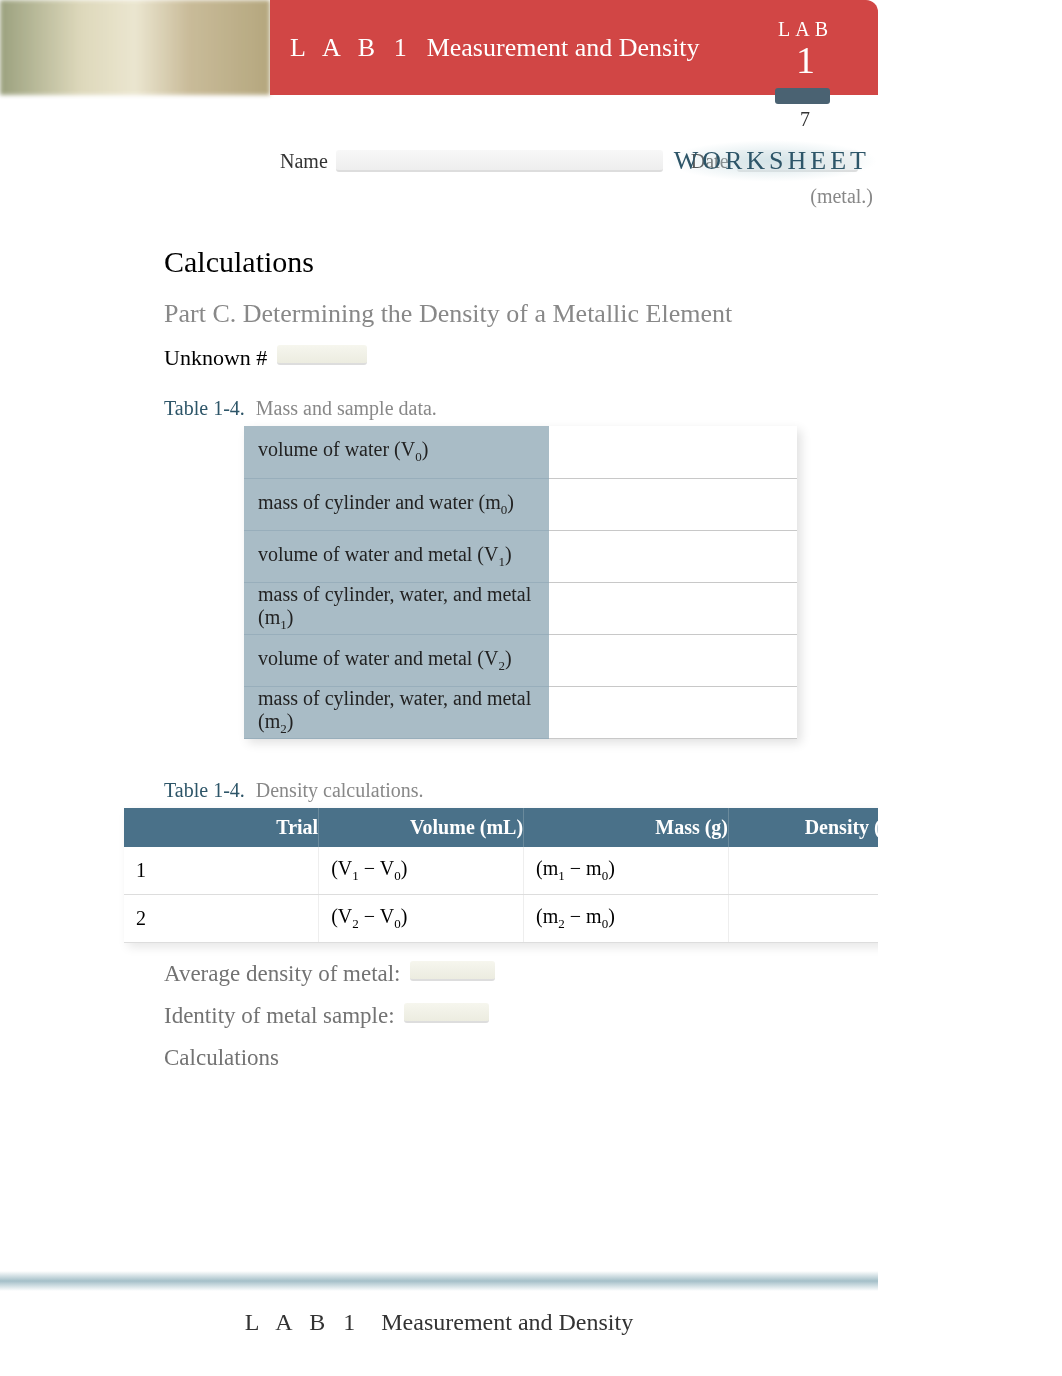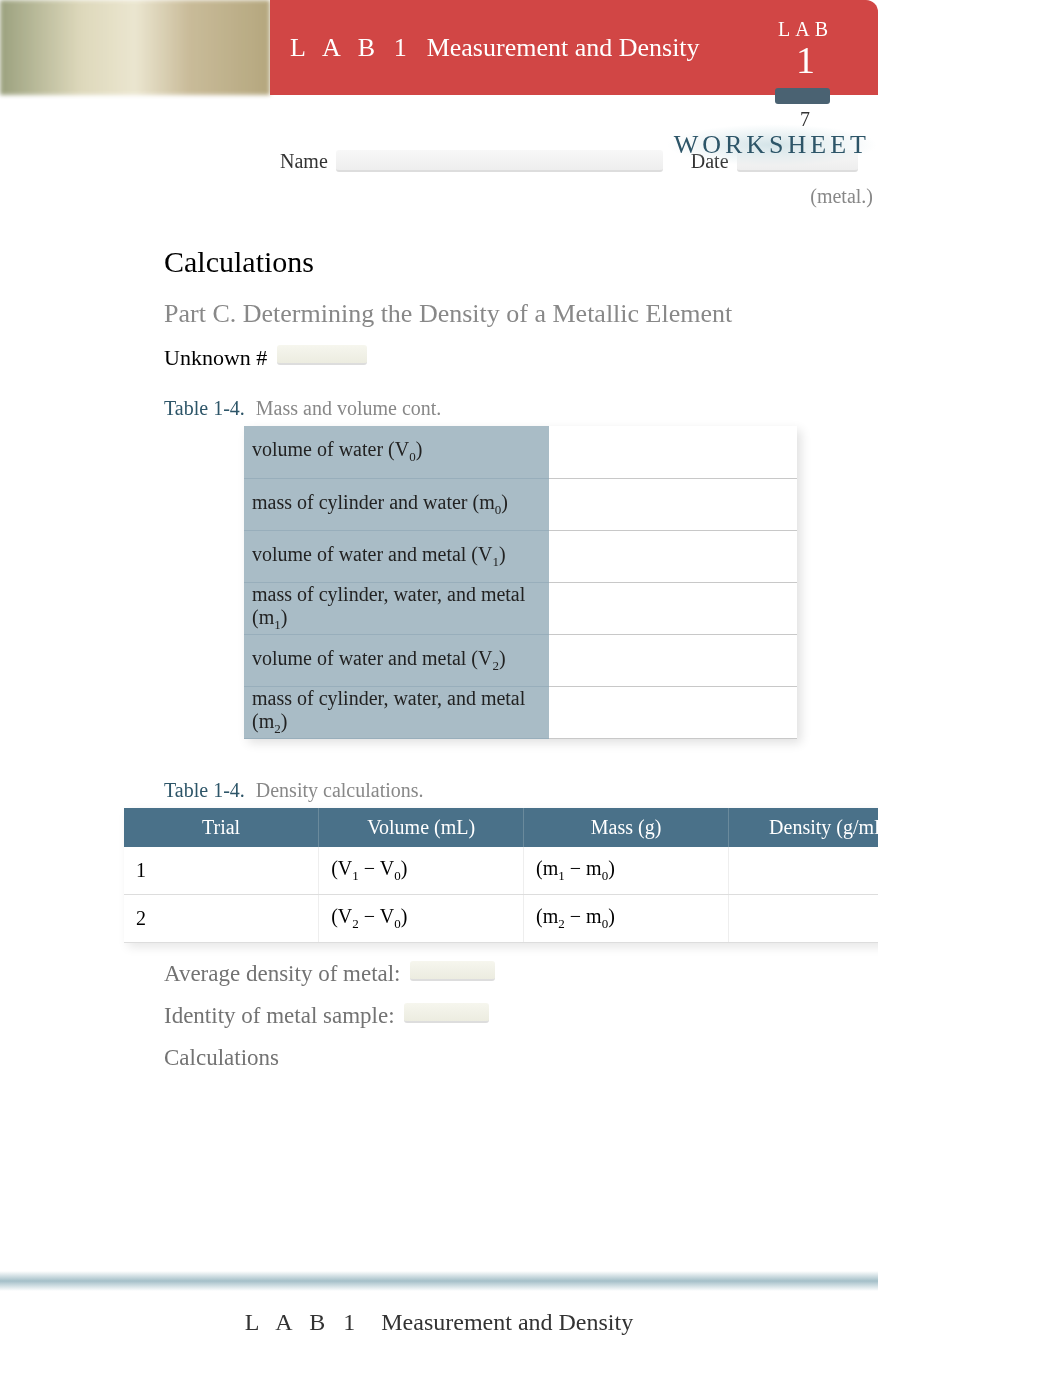--- a/index.html
+++ b/index.html
@@ -23,21 +23,21 @@
     .page-number { position: absolute; right: 68px; top: 108px; font-size: 20px; color: #333; }
 
     
     .meta-row { position: absolute; top: 150px; left: 280px; right: 20px; display: flex; align-items: flex-start; }
     .meta-label { font-size: 20px; color: #333; }
     .meta-line { border-bottom: 2px solid #ddd; height: 22px; display: inline-block; }
     .name-line { width: 350px; margin-left: 8px; margin-right: 28px;
       background: linear-gradient(#f8f8f8, #eee); border-radius: 3px; }
     .date-line { width: 130px; margin-left: 8px;
       background: linear-gradient(#f8f8f8, #eee); border-radius: 3px; }
-    .worksheet-tag { position: absolute; top: 124px; right: 0; font-size: 26px;
+    .worksheet-tag { position: absolute; top: 140px; right: 0; font-size: 26px;
       letter-spacing: 4px; color: #2d5568; padding: 6px 8px;
       background: radial-gradient(ellipse at center, #d4e4e8 0%, rgba(212,228,232,0) 70%);
       border-radius: 40%; }
     .cont { position: absolute; top: 185px; right: 5px; font-size: 20px; color: #888; }
 
     
     .content { position: absolute; top: 245px; left: 164px; right: 40px; }
     .h-calc { font-size: 30px; color: #000; margin-bottom: 20px; }
     .h-part { font-size: 26px; color: #888; margin-bottom: 16px; }
     .unknown-row { font-size: 22px; color: #000; margin-bottom: 26px; }
@@ -46,32 +46,32 @@
       border-radius: 3px; vertical-align: baseline; margin-left: 4px; }
 
     .table-caption { font-size: 20px; margin-bottom: 6px; }
     .table-num { color: #2d5568; margin-right: 6px; }
     .table-desc { color: #888; }
 
     
     .table14 { margin-left: 80px; margin-bottom: 40px; border-collapse: collapse;
       box-shadow: 4px 4px 10px rgba(0,0,0,0.12); }
     .table14 td { border-bottom: 1px solid #c8c8c8; height: 52px; vertical-align: middle;
-      padding: 0 8px; font-size: 20px; }
+      padding: 0 14px; font-size: 20px; }
     .table14 .label-cell { background: #a9bcc6; width: 305px; color: #222;
       border-bottom: 1px solid #98aebb; }
     .table14 .val-cell { background: #fff; width: 248px; }
     .sub { font-size: 13px; vertical-align: sub; }
 
     
     .table15-wrap { margin-left: -40px; margin-bottom: 18px; }
     .table15 { border-collapse: collapse; width: 810px;
       box-shadow: 4px 4px 10px rgba(0,0,0,0.1); }
-    .table15 thead th { background: #4a7189; color: #fff; font-weight: normal;
-      font-size: 20px; padding: 8px 18px; border-right: 1px solid #6a8a9c; }
+    .table15 thead th { background: #4a7189; color: #fff; font-weight: bold;
+      font-size: 20px; padding: 8px 0; border-right: 1px solid #6a8a9c; text-align: right; }
     .table15 tbody td { background: #fff; font-size: 20px; padding: 10px 12px;
       border-bottom: 1px solid #ddd; border-right: 1px solid #eee; }
     .table15 .col-trial { width: 190px; }
     .table15 .col-vol { width: 200px; }
     .table15 .col-mass { width: 200px; }
     .table15 .col-dens { width: 200px; }
 
     .result-row { font-size: 23px; color: #737373; margin: 16px 0; }
     .result-line { display: inline-block; width: 85px; height: 20px;
       background: linear-gradient(#f6f6ee,#ecece0); border-bottom: 2px solid #ddd;
@@ -112,21 +112,21 @@
   <div class="content">
     <div class="h-calc">Calculations</div>
     <div class="h-part">Part C. Determining the Density of a Metallic Element</div>
     <div class="unknown-row">
       <span>Unknown #</span>
       <span class="unknown-line"></span>
     </div>
 
     <div class="table-caption">
       <span class="table-num">Table 1-4.</span>
-      <span class="table-desc">Mass and volume cont.</span>
+      <span class="table-desc">Mass and sample data.</span>
     </div>
     <table class="table14">
       <tbody>
         <tr>
           <td class="label-cell">
             <span>volume of water (</span><span>V</span><span class="sub">0</span><span>)</span>
           </td>
           <td class="val-cell"></td>
         </tr>
         <tr>

